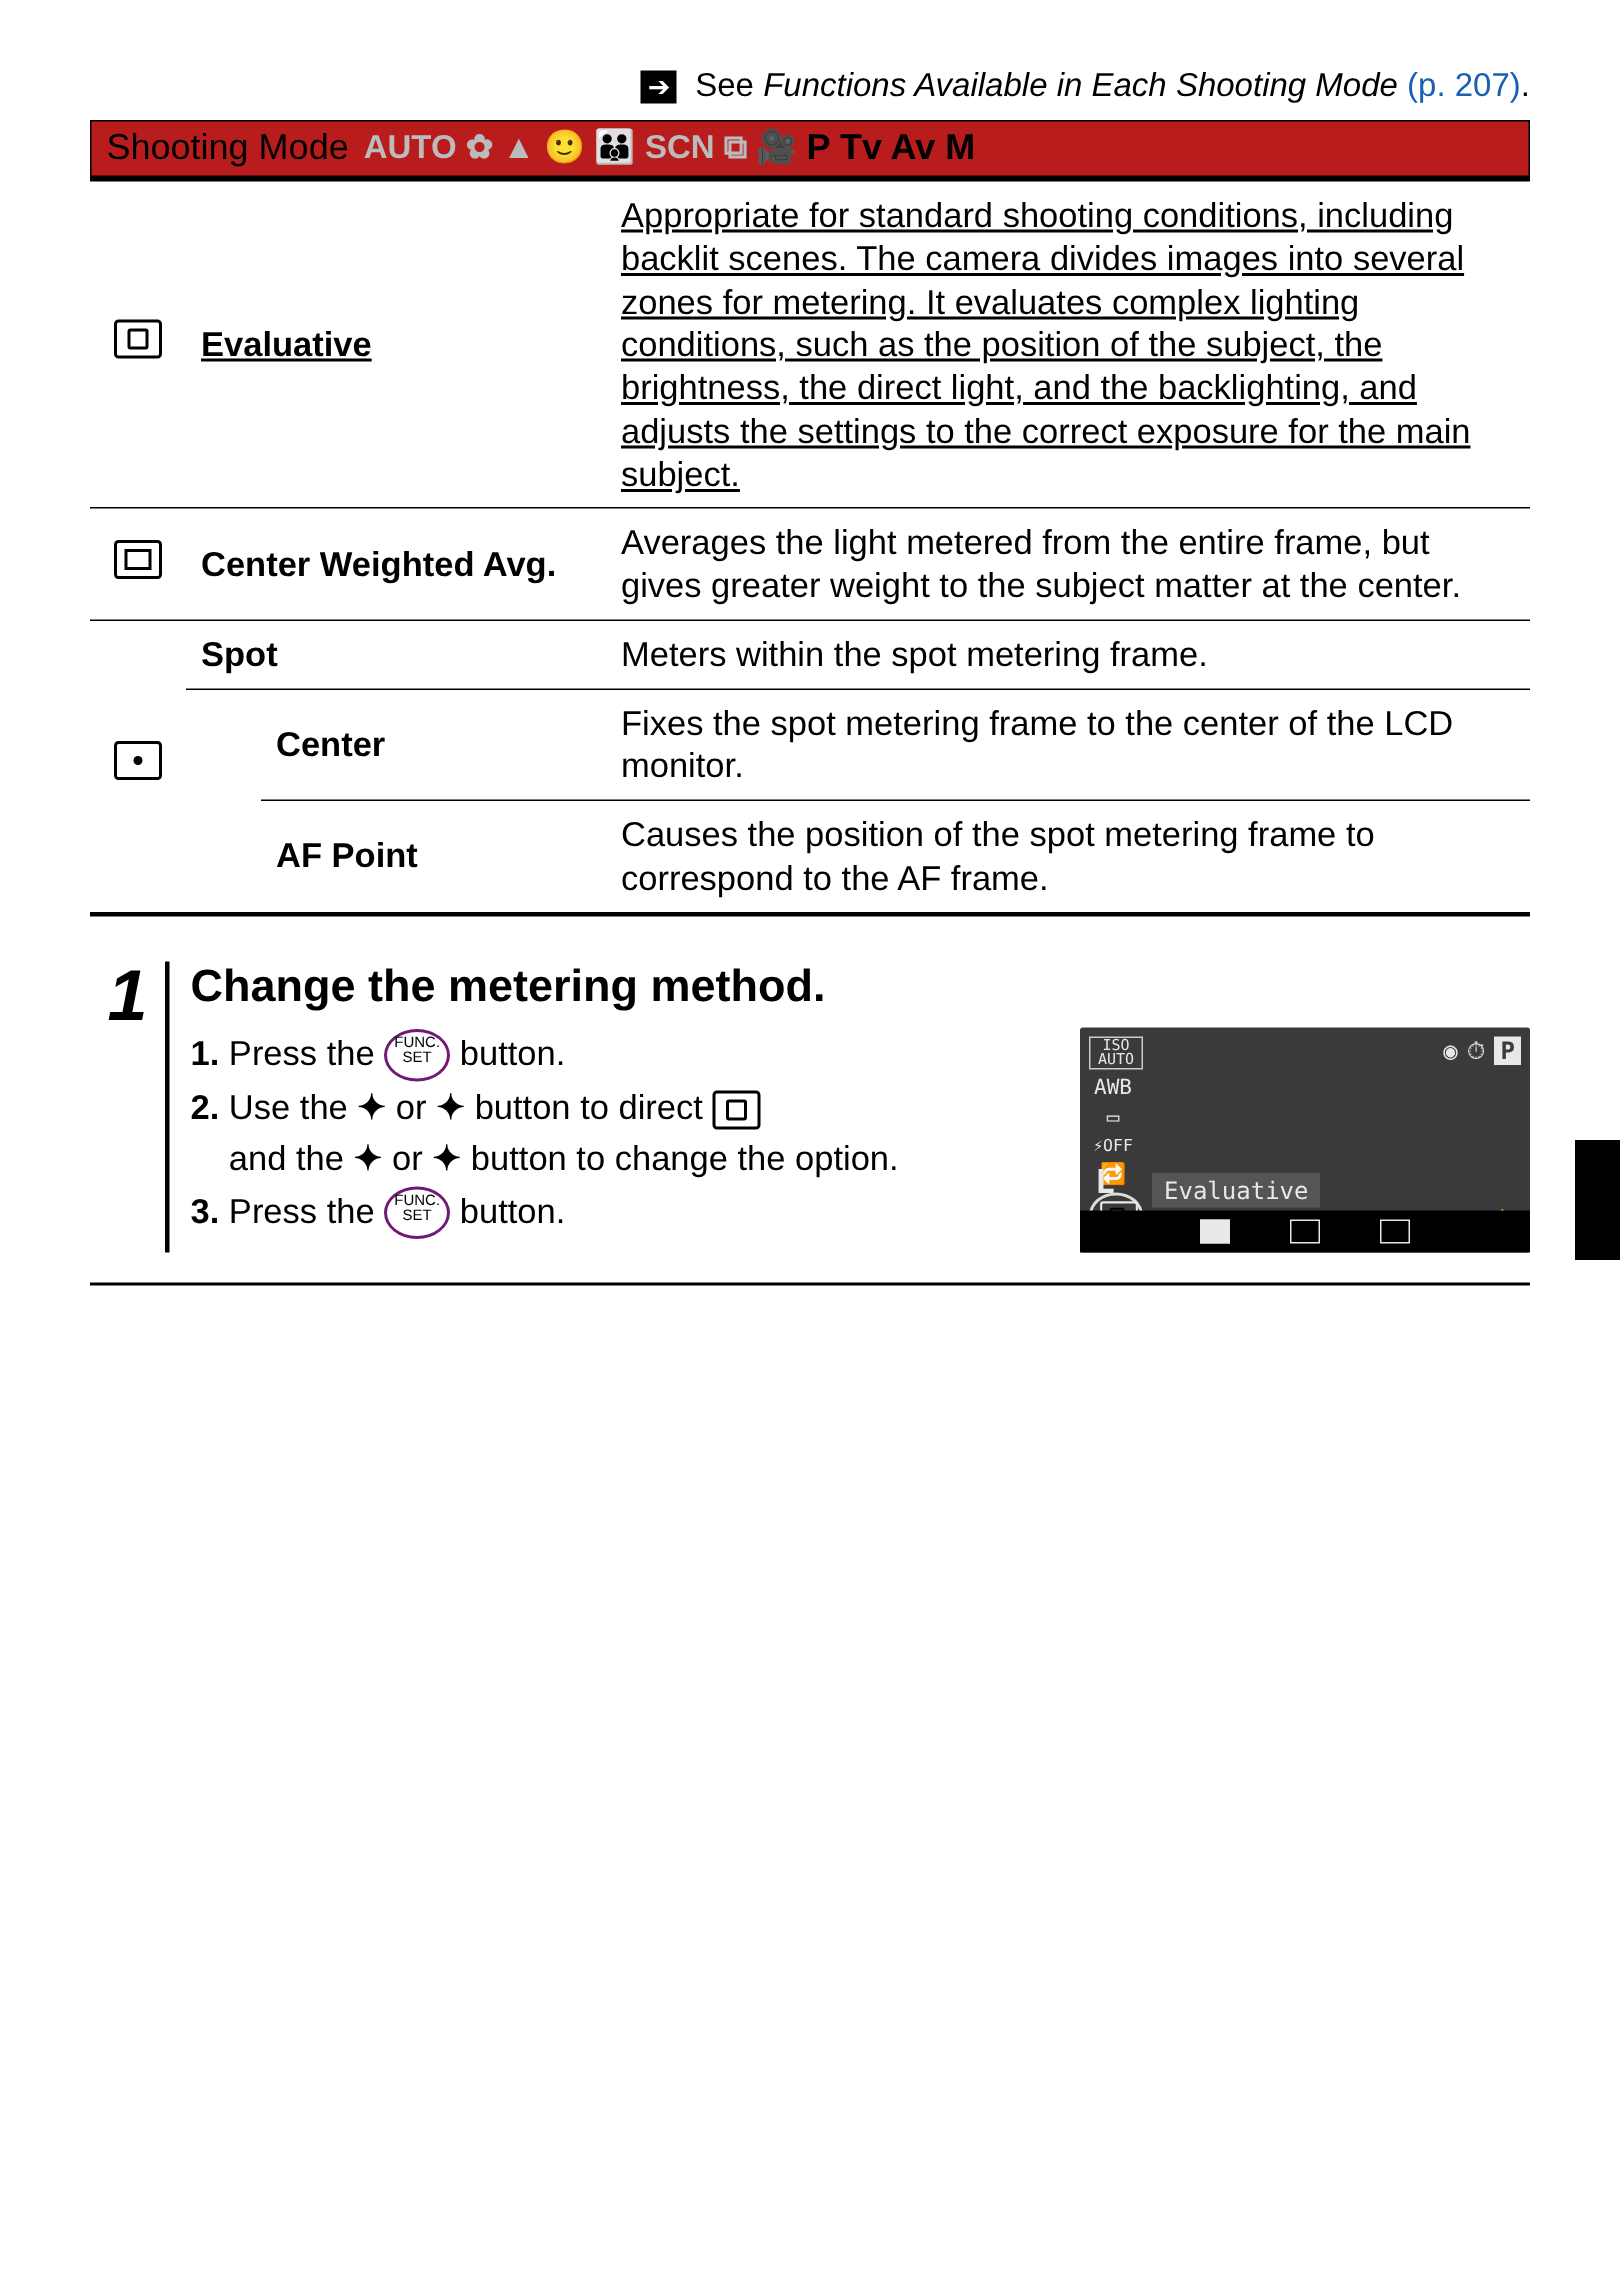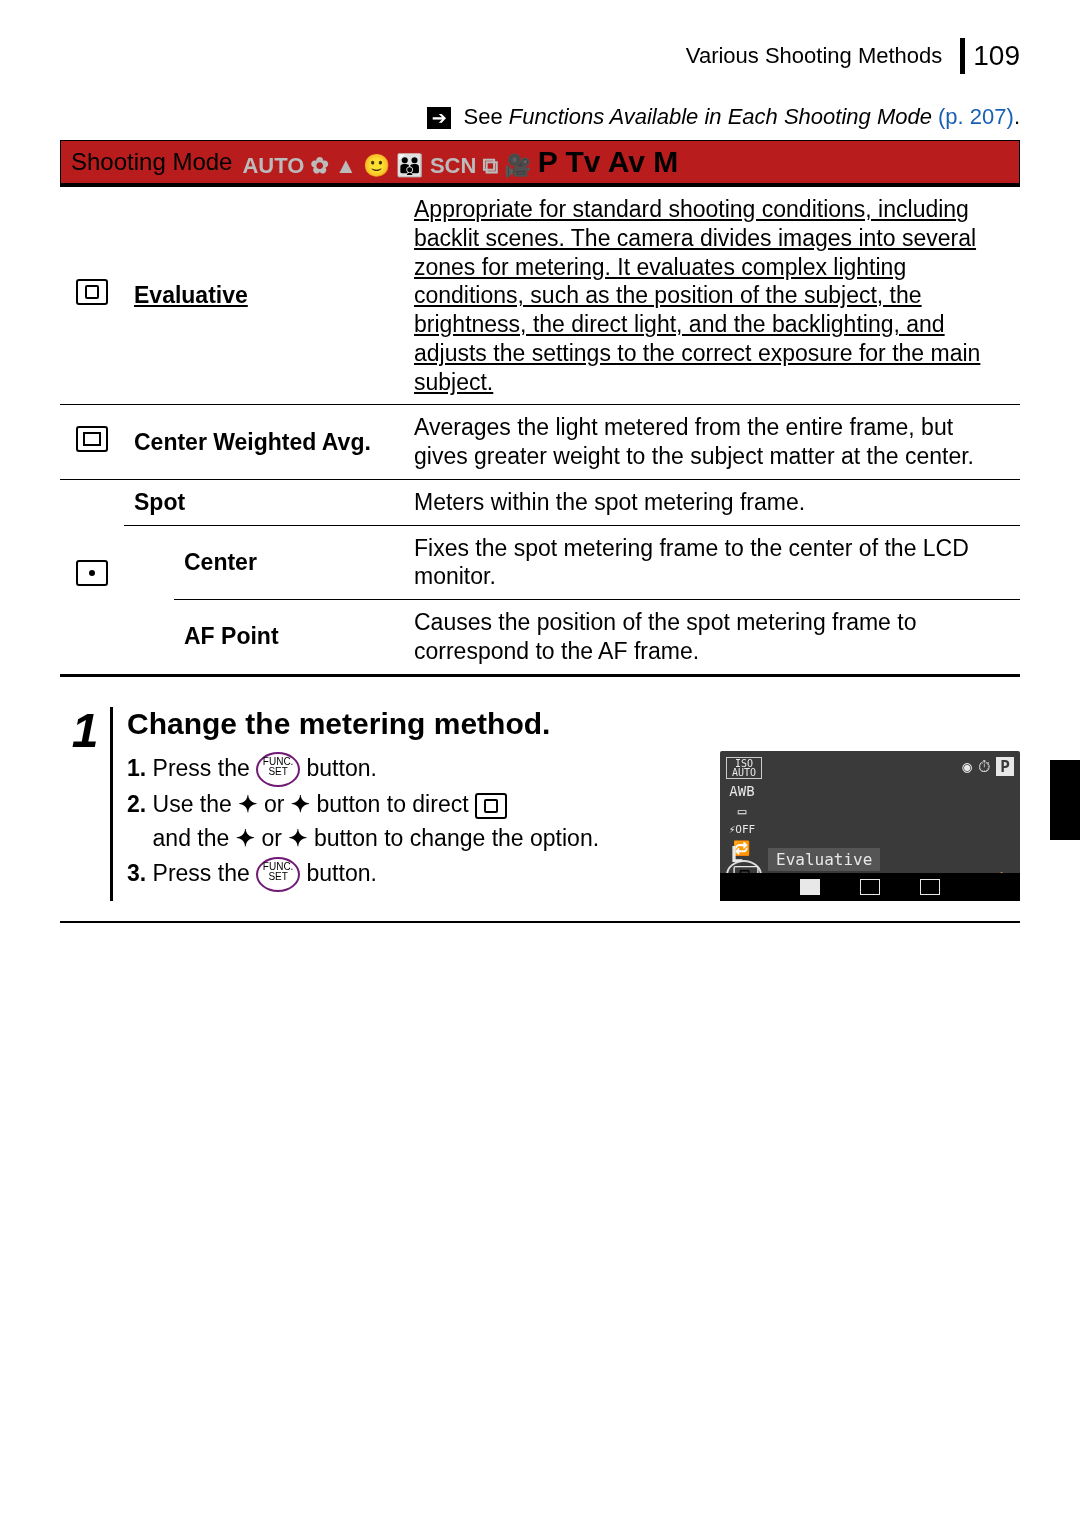--- a/index.html
+++ b/index.html
@@ -88,29 +88,29 @@
     padding: 4px 10px;
     gap: 10px;
   }
   .shooting-mode-label {
     font-size: 24px;
     white-space: nowrap;
   }
   .mode-icons {
     flex: 1;
     display: flex;
-    align-items: flex-end;
+    align-items: flex-start;
     gap: 6px;
     font-size: 22px;
     color: #bbb;
     font-weight: bold;
   }
   .mode-active {
     color: #000;
-    font-size: 30px;
+    font-size: 24px;
     font-weight: 900;
   }
   .intro-text {
     font-size: 24px;
     margin: 16px 0 20px 0;
   }
   table.modes {
     width: 100%;
     border-collapse: collapse;
     border-top: 3px solid #000;
@@ -320,25 +320,20 @@
   .page-wrap { position: relative; width: 1080px; }
   svg.cam { width: 34px; height: 26px; }
 </style>
 </head>
 <body>
 
 <div class="page-wrap">
 <div class="side-tab"></div>
 <div class="page">
 
-  <div class="header-row">
-    <span class="header-section-title">Various Shooting Methods</span>
-    <div class="header-divider"></div>
-    <span class="page-number">109</span>
-  </div>
 
 
   <div class="see-row">
     <span class="see-arrow">➔</span>
     <span>See</span>
     <span class="see-italic">Functions Available in Each Shooting Mode</span>
     <span class="link-blue">(p. 207)</span><span>.</span>
   </div>
 
   <div class="shooting-mode-row">

